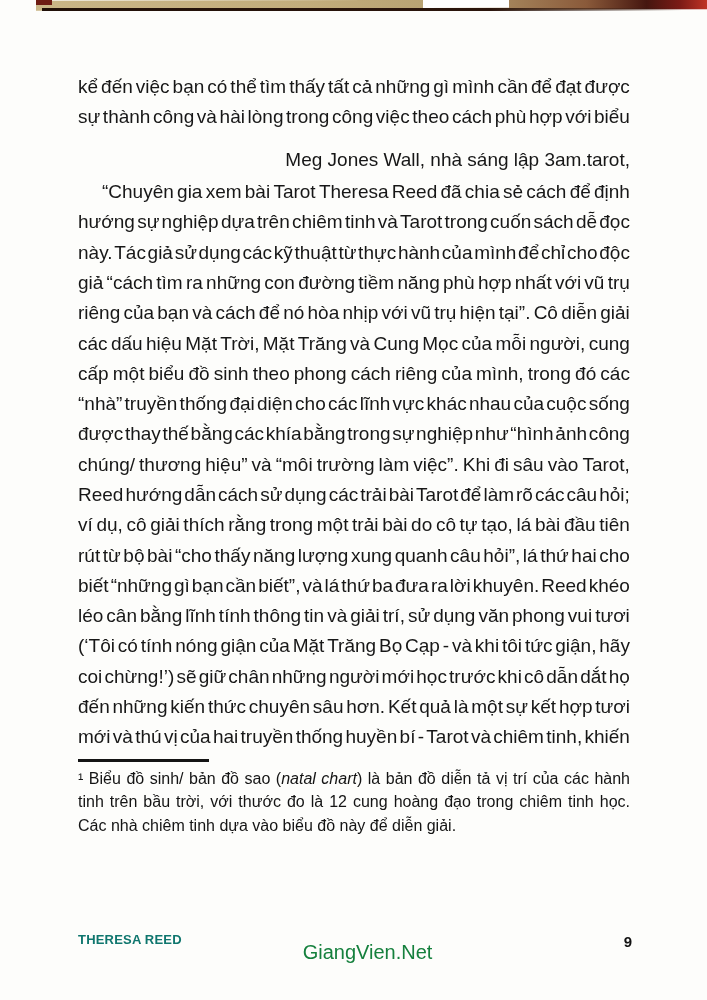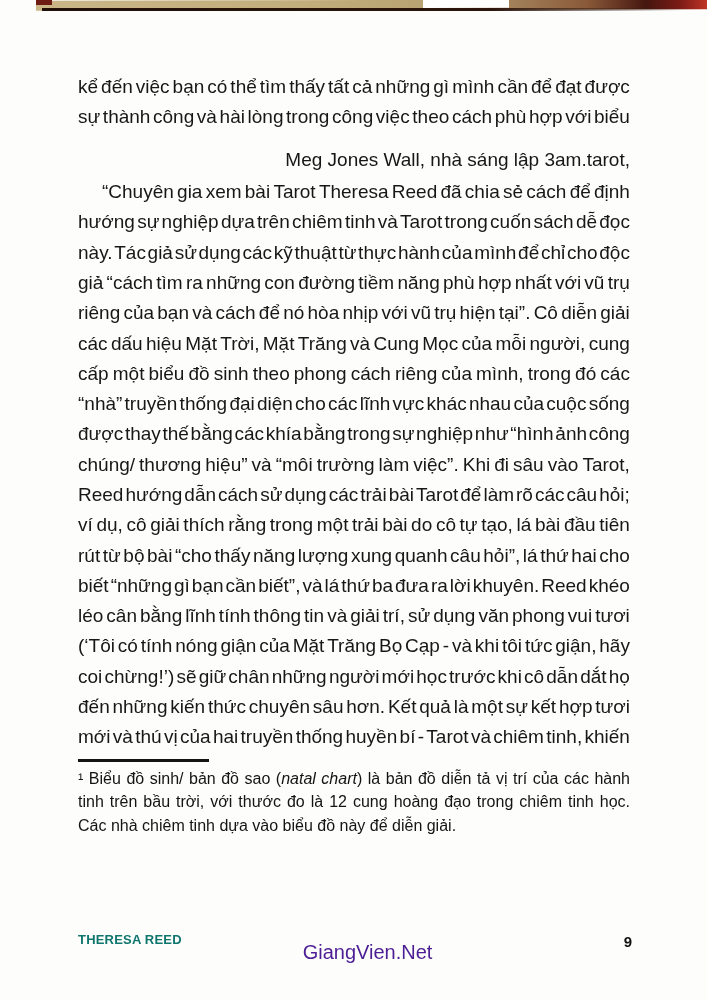--- a/index.html
+++ b/index.html
@@ -34,21 +34,21 @@
   .italic{font-style:italic;}
   .review{margin-top:2px;}
   .review .indent{padding-left:24px;}
 
   
   .footnote{margin-top:6px;font-size:16px;line-height:23.5px;text-align:justify;color:#141414;}
   .footnote-rule{width:131px;border-top:3px solid #141414;margin-bottom:5px;}
 
   
   .footer-author{position:absolute;left:78px;top:932px;font-weight:bold;font-size:13px;letter-spacing:.2px;color:#0f766e;}
-  .footer-watermark{position:absolute;left:28px;right:0;top:941px;text-align:center;font-size:20px;color:#4c1d95;}
+  .footer-watermark{position:absolute;left:28px;right:0;top:941px;text-align:center;font-size:20px;color:#15803d;}
   .footer-page{position:absolute;right:75px;top:933px;font-weight:bold;font-size:15px;color:#111;}
 </style>
 </head>
 <body>
 
 <div class="page">
 
   <div class="scan-band">
     <div class="scan-notch"></div>
   </div>

